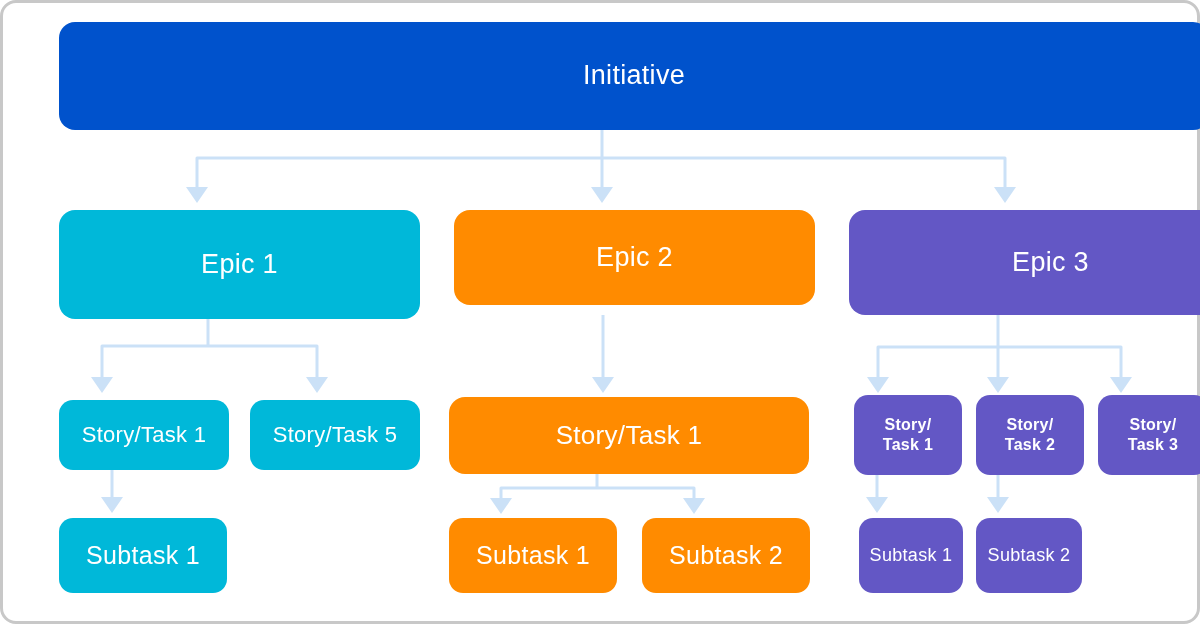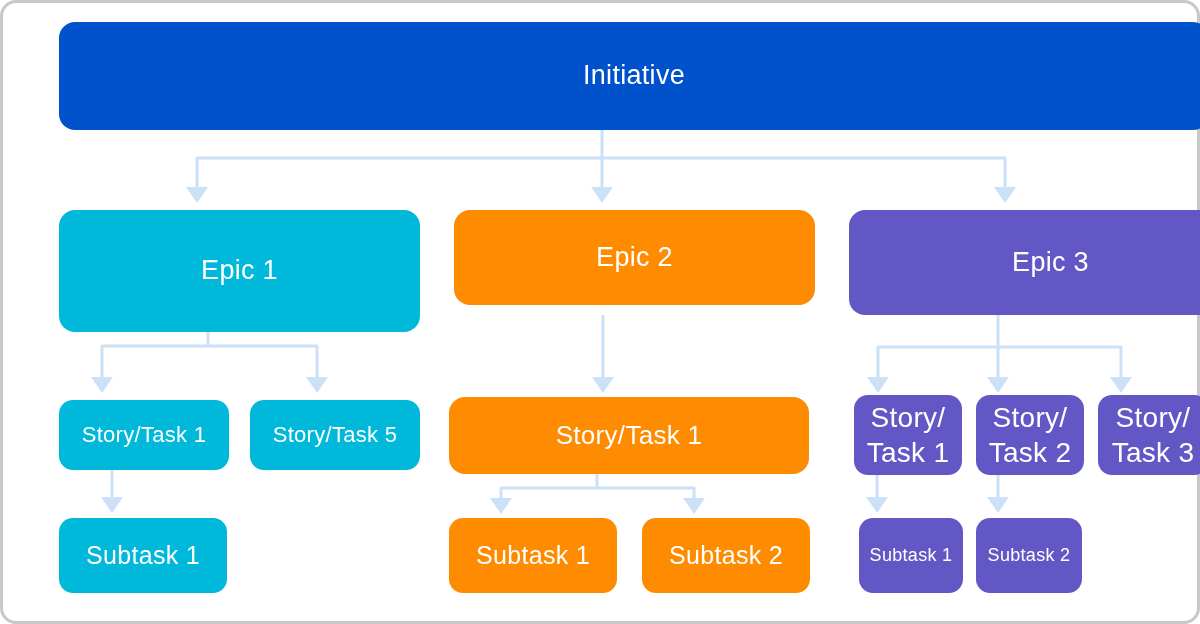--- a/index.html
+++ b/index.html
@@ -32,21 +32,21 @@
   }
   .node--sm{border-radius:14px;}
   .fill-blue  {background:var(--initiative,#0052CC);}
   .fill-cyan  {background:var(--epic1,#00B8D9);}
   .fill-orange{background:var(--epic2,#FF8B00);}
   .fill-purple{background:var(--epic3,#6357C5);}
   .fs-xl{font-size:27px;}
   .fs-lg{font-size:26px;}
   .fs-md{font-size:22px;}
   .fs-sub{font-size:25px;}
-  .fs-sm{font-size:28px;}
+  .fs-sm{font-size:16px;font-weight:bold;}
   .fs-xs{font-size:18px;}
   .prewrap{white-space:pre-line;}
 </style>
 </head>
 <body>
 
 <div class="stage">
 
   <div class="frame"></div>
 
@@ -92,21 +92,21 @@
       <path d="M877,475 L877,497 M998,475 L998,497"></path>
       <polygon points="866,497 888,497 877,513"></polygon>
       <polygon points="987,497 1009,497 998,513"></polygon>
     </g>
   </svg>
 
   <div class="node fill-blue fs-xl" style="left:27px;top:22px;width:1150px;height:108px;">
     <span>Initiative</span>
   </div>
 
-  <div class="node fill-cyan fs-xl" style="left:27px;top:210px;width:361px;height:122px;">
+  <div class="node fill-cyan fs-xl" style="left:27px;top:210px;width:361px;height:109px;">
     <span>Epic 1</span>
   </div>
   <div class="node fill-orange fs-xl" style="left:422px;top:210px;width:361px;height:95px;">
     <span>Epic 2</span>
   </div>
   <div class="node fill-purple fs-xl" style="left:817px;top:210px;width:361px;height:105px;padding-left:21px;">
     <span>Epic 3</span>
   </div>
 
   <div class="node node--sm fill-cyan fs-md" style="left:27px;top:400px;width:170px;height:70px;">

